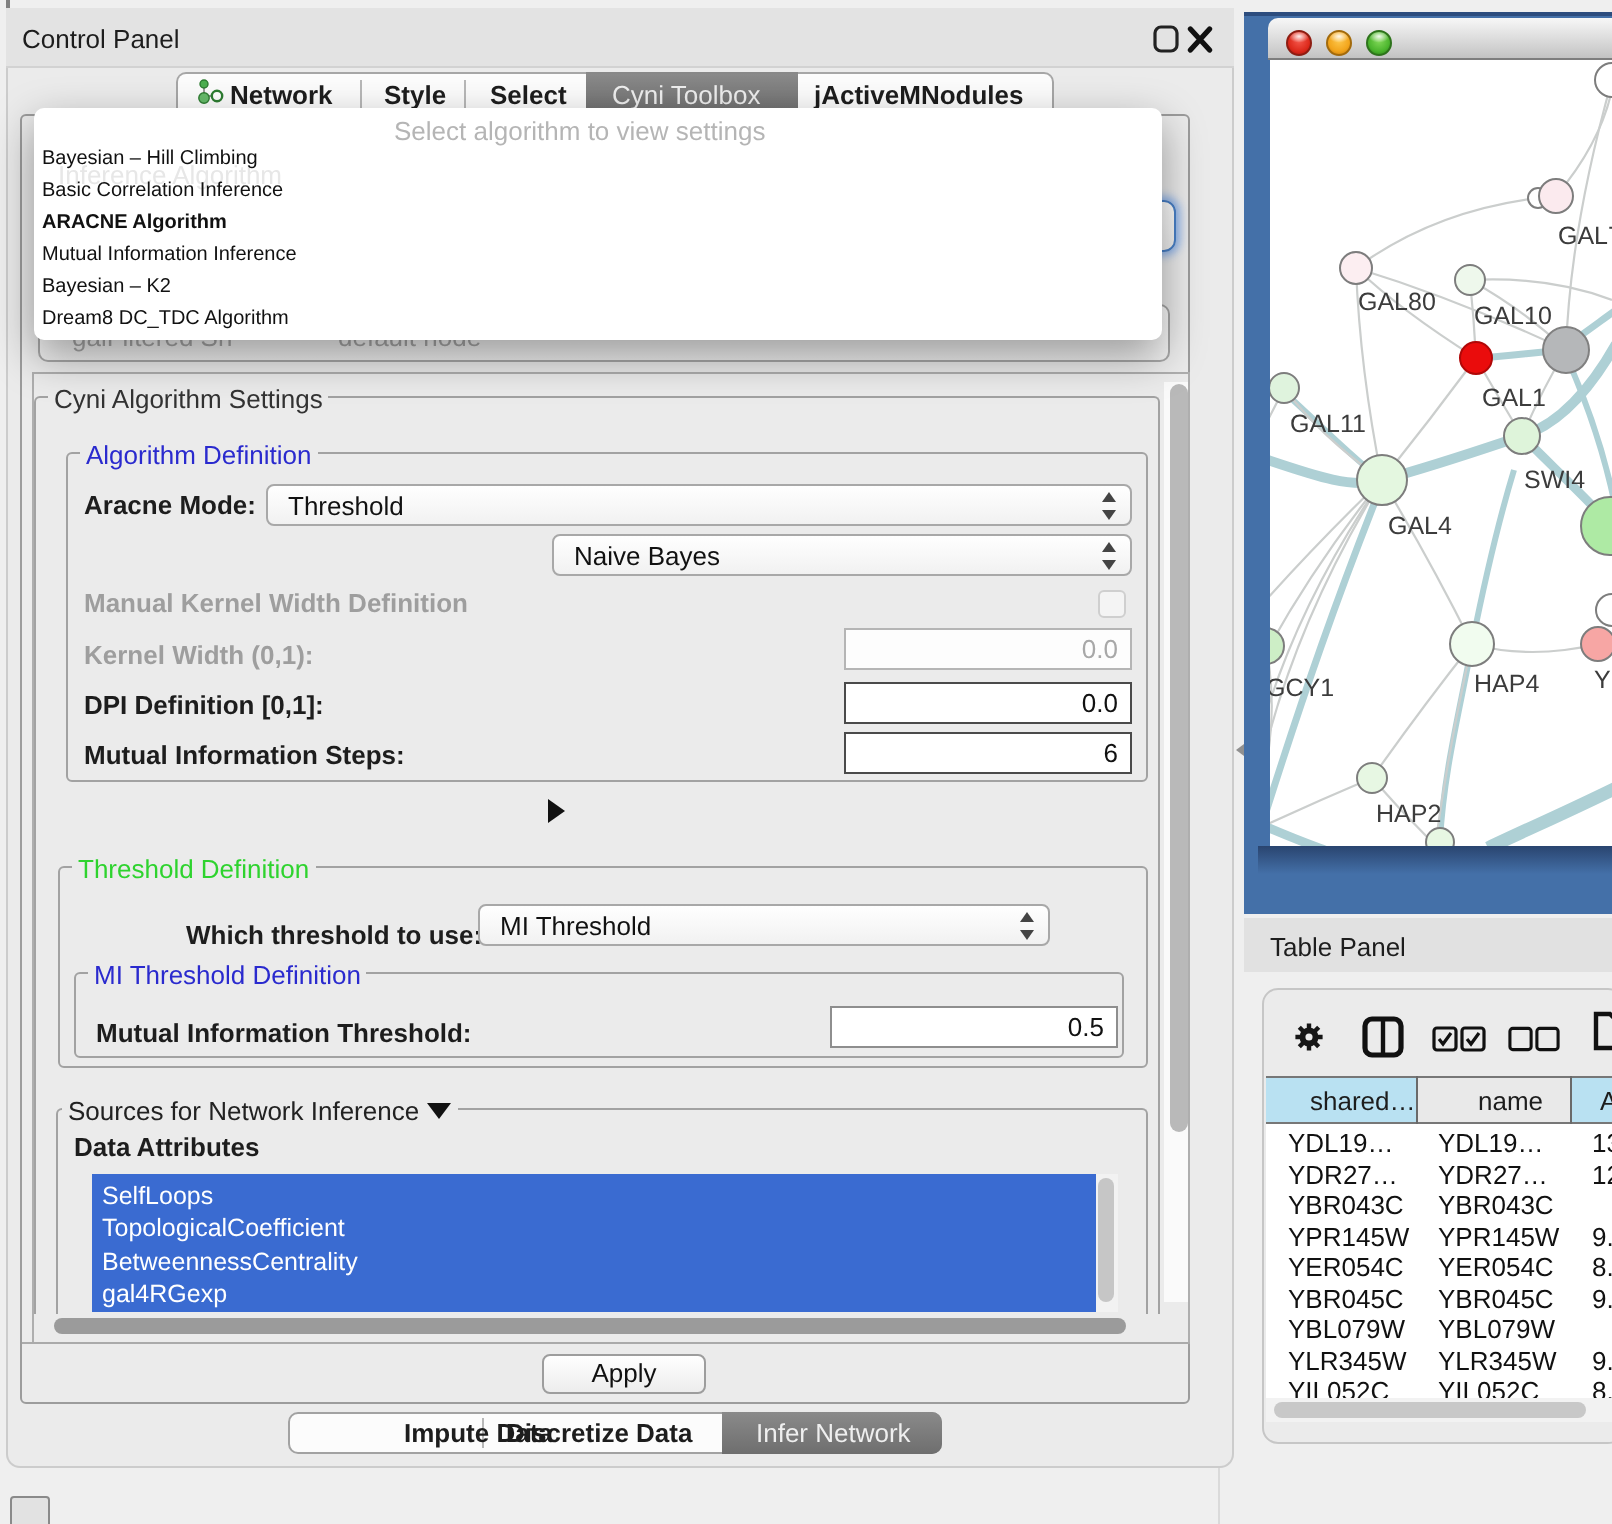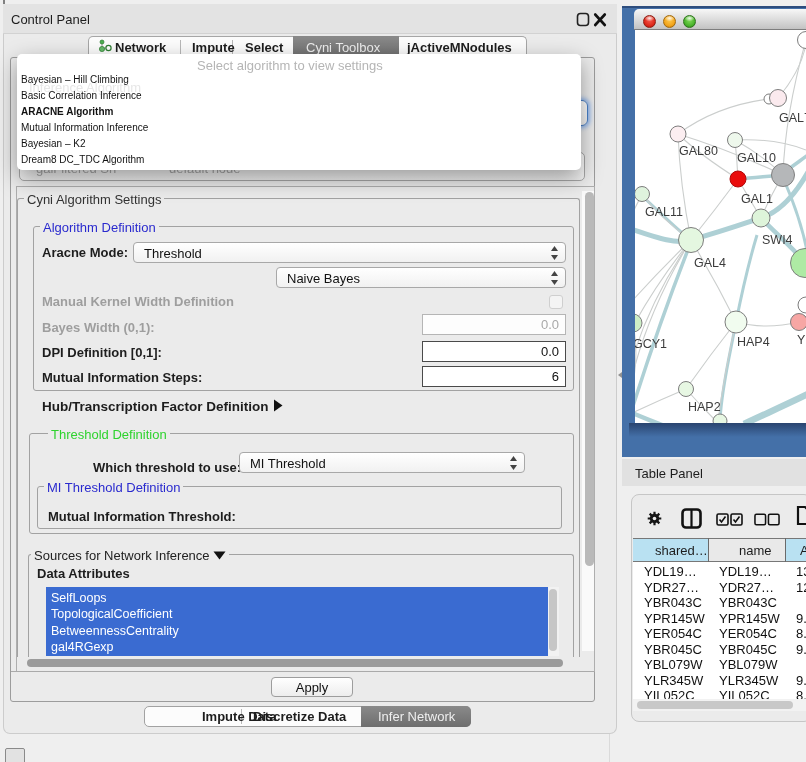--- a/index.html
+++ b/index.html
@@ -51,21 +51,21 @@
   <div class="abs" style="left:232px;top:40px;width:1px;height:15px;background:#b8b8b8;"></div>
   <div class="abs" style="left:293px;top:36px;width:106px;height:22px;background:linear-gradient(#8a8a8a,#6e6e6e);box-sizing:border-box;border-top:1px solid #888;"></div>
 
   <svg class="abs" style="left:99px;top:39px;" width="13" height="14" viewBox="0 0 13 14">
     <path d="M3 3 L3 9 M3 9 L9 9" stroke="#9a9a9a" stroke-width="1"></path>
     <circle cx="3" cy="3" r="2" fill="#4caf50" stroke="#2e7d32" stroke-width="0.7"></circle>
     <circle cx="3" cy="10" r="2.6" fill="#66bb6a" stroke="#2e7d32" stroke-width="0.7"></circle>
     <circle cx="9.5" cy="9" r="2.6" fill="#ffffff" stroke="#2e7d32" stroke-width="1.2"></circle>
   </svg>
   <div class="lbl b" style="left:115px;top:40px;">Network</div>
-  <div class="lbl b" style="left:192px;top:40px;">Impute</div>
+  <div class="lbl b" style="left:192px;top:40px;">Style</div>
   <div class="lbl b" style="left:245px;top:40px;">Select</div>
   <div class="lbl" style="left:306px;top:40px;color:#efefef;">Cyni Toolbox</div>
   <div class="lbl b" style="left:407px;top:40px;">jActiveMNodules</div>
 
   <div class="combo" style="left:300px;top:100px;width:288px;height:26px;border-radius:6px;
       border:1.5px solid #4981c9;box-shadow:0 0 4px 2px rgba(90,150,240,0.65);"></div>
 
   <div class="combo" style="left:19px;top:152px;width:566px;height:29px;border-radius:5px;">
     <span style="position:absolute;left:16px;top:8px;font-size:13px;color:#a9a9a9;">galFiltered Sh</span>
     <span style="position:absolute;left:149px;top:8px;font-size:13px;color:#a9a9a9;">default node</span>
@@ -91,48 +91,49 @@
   <div class="combo" style="left:276px;top:267px;width:290px;height:21px;">
     <span class="ct">Naive Bayes</span>
     <svg class="spin" viewBox="0 0 9 14">
         <path d="M4.5 0 L8 5 L1 5 Z" fill="#444"></path>
         <path d="M4.5 14 L8 9 L1 9 Z" fill="#444"></path>
       </svg>
   </div>
   <div class="lbl b dis" style="left:42px;top:294px;">Manual Kernel Width Definition</div>
   <div class="abs" style="left:549px;top:295px;width:14px;height:14px;border:1px solid #cfcfcf;
       border-radius:3px;background:#f4f4f4;box-sizing:border-box;"></div>
-  <div class="lbl b dis" style="left:42px;top:320px;">Bayes Width (0,1):</div>
+  <div class="lbl b dis" style="left:42px;top:320px;">Kernel Width (0,1):</div>
   <div class="tfield" style="left:422px;top:314px;width:144px;height:21px;border:1px solid #b5b5b5;
       color:#a8a8a8;line-height:19px;background:#fdfdfd;">0.0</div>
   <div class="lbl b" style="left:42px;top:345px;">DPI Definition [0,1]:</div>
   <div class="tfield" style="left:422px;top:341px;width:144px;height:21px;border:1px solid #4a4a4a;
       color:#111;line-height:19px;">0.0</div>
   <div class="lbl b" style="left:42px;top:370px;">Mutual Information Steps:</div>
   <div class="tfield" style="left:422px;top:366px;width:144px;height:21px;border:1px solid #4a4a4a;
       color:#111;line-height:19px;">6</div>
 
-  <div class="lbl b" style="left:42px;top:399px;font-size:13.5px;">Hub/Transcription Factor Definition</div>
   <svg class="abs" style="left:272px;top:398px;" width="12" height="15" viewBox="0 0 12 15">
     <path d="M2 1.5 L10.5 7.5 L2 13.5 Z" fill="#111"></path>
     </svg>
 
   <div class="group" style="left:29px;top:433px;width:545px;height:101px;"></div>
-  <div class="gtitle" style="left:36px;top:427px;color:#2ed32e;margin-left:12px;">Threshold Definition</div>
+  <div class="gtitle" style="left:36px;top:427px;color:#2ed32e;">Threshold Definition</div>
   <div class="lbl b" style="left:93px;top:460px;">Which threshold to use:</div>
   <div class="combo" style="left:239px;top:452px;width:286px;height:21px;">
     <span class="ct">MI Threshold</span>
     <svg class="spin" viewBox="0 0 9 14">
         <path d="M4.5 0 L8 5 L1 5 Z" fill="#444"></path>
         <path d="M4.5 14 L8 9 L1 9 Z" fill="#444"></path>
       </svg>
   </div>
   <div class="group" style="left:37px;top:486px;width:525px;height:43px;"></div>
   <div class="gtitle" style="left:44px;top:480px;color:#2a2ace;">MI Threshold Definition</div>
   <div class="lbl b" style="left:48px;top:509px;">Mutual Information Threshold:</div>
+  <div class="tfield" style="left:415px;top:503px;width:144px;height:21px;border:1px solid #8e8e8e;
+      color:#111;line-height:19px;">0.5</div>
 
   <div class="abs" style="left:28px;top:554px;width:546px;height:103px;border:1px solid #a2a2a2;
       border-bottom:none;border-radius:3px 3px 0 0;box-sizing:border-box;"></div>
   <div class="gtitle" style="left:31px;top:548px;color:#222;">Sources for Network Inference&nbsp;<svg width="13" height="9" viewBox="0 0 13 9" style="display:inline-block;">
         <path d="M0.5 0.5 L12.5 0.5 L6.5 8.5 Z" fill="#111"></path>
       </svg></div>
   <div class="lbl b" style="left:37px;top:566px;">Data Attributes</div>
 
   <div class="abs" style="left:46px;top:587px;width:502px;height:69px;background:#3a6bd1;"></div>
   <div class="abs" style="left:51px;top:590px;font-size:12.5px;color:#fff;line-height:16.3px;white-space:nowrap;">SelfLoops<br>TopologicalCoefficient<br>BetweennessCentrality<br>gal4RGexp</div>

